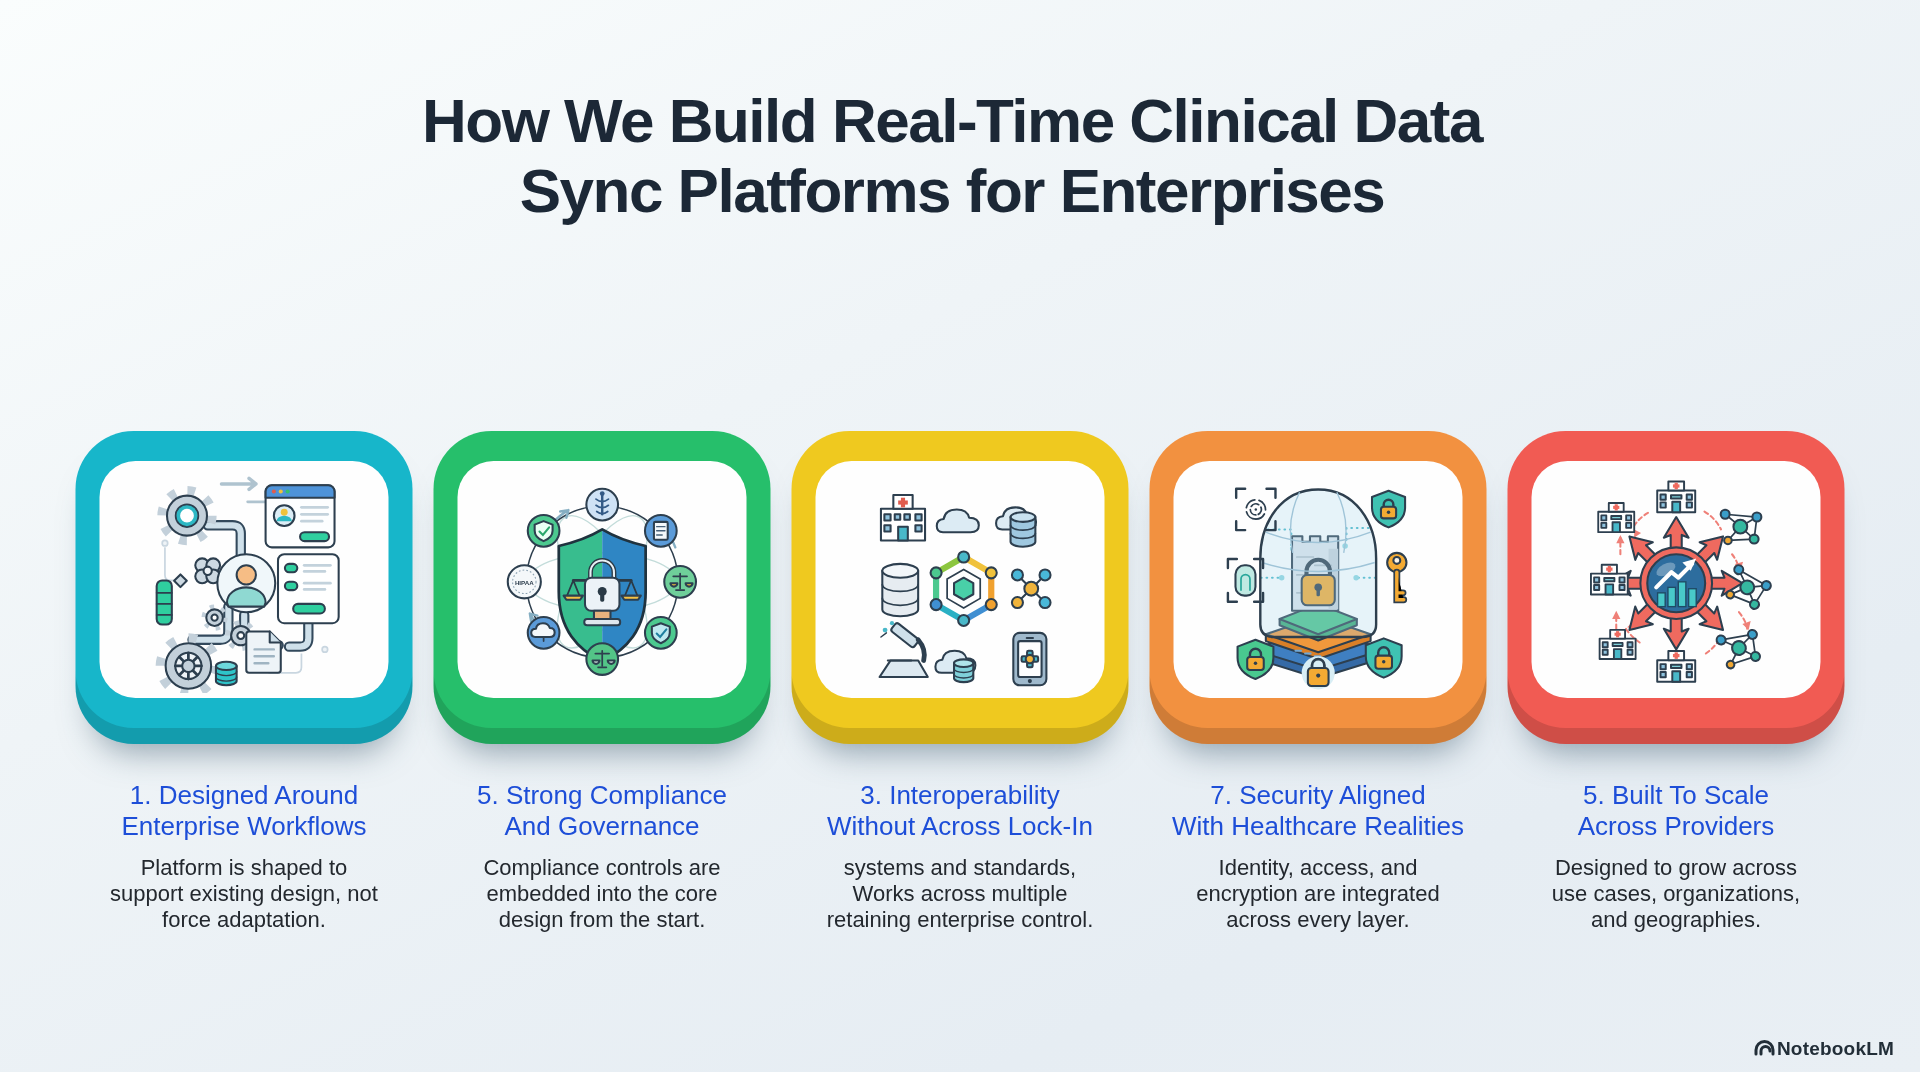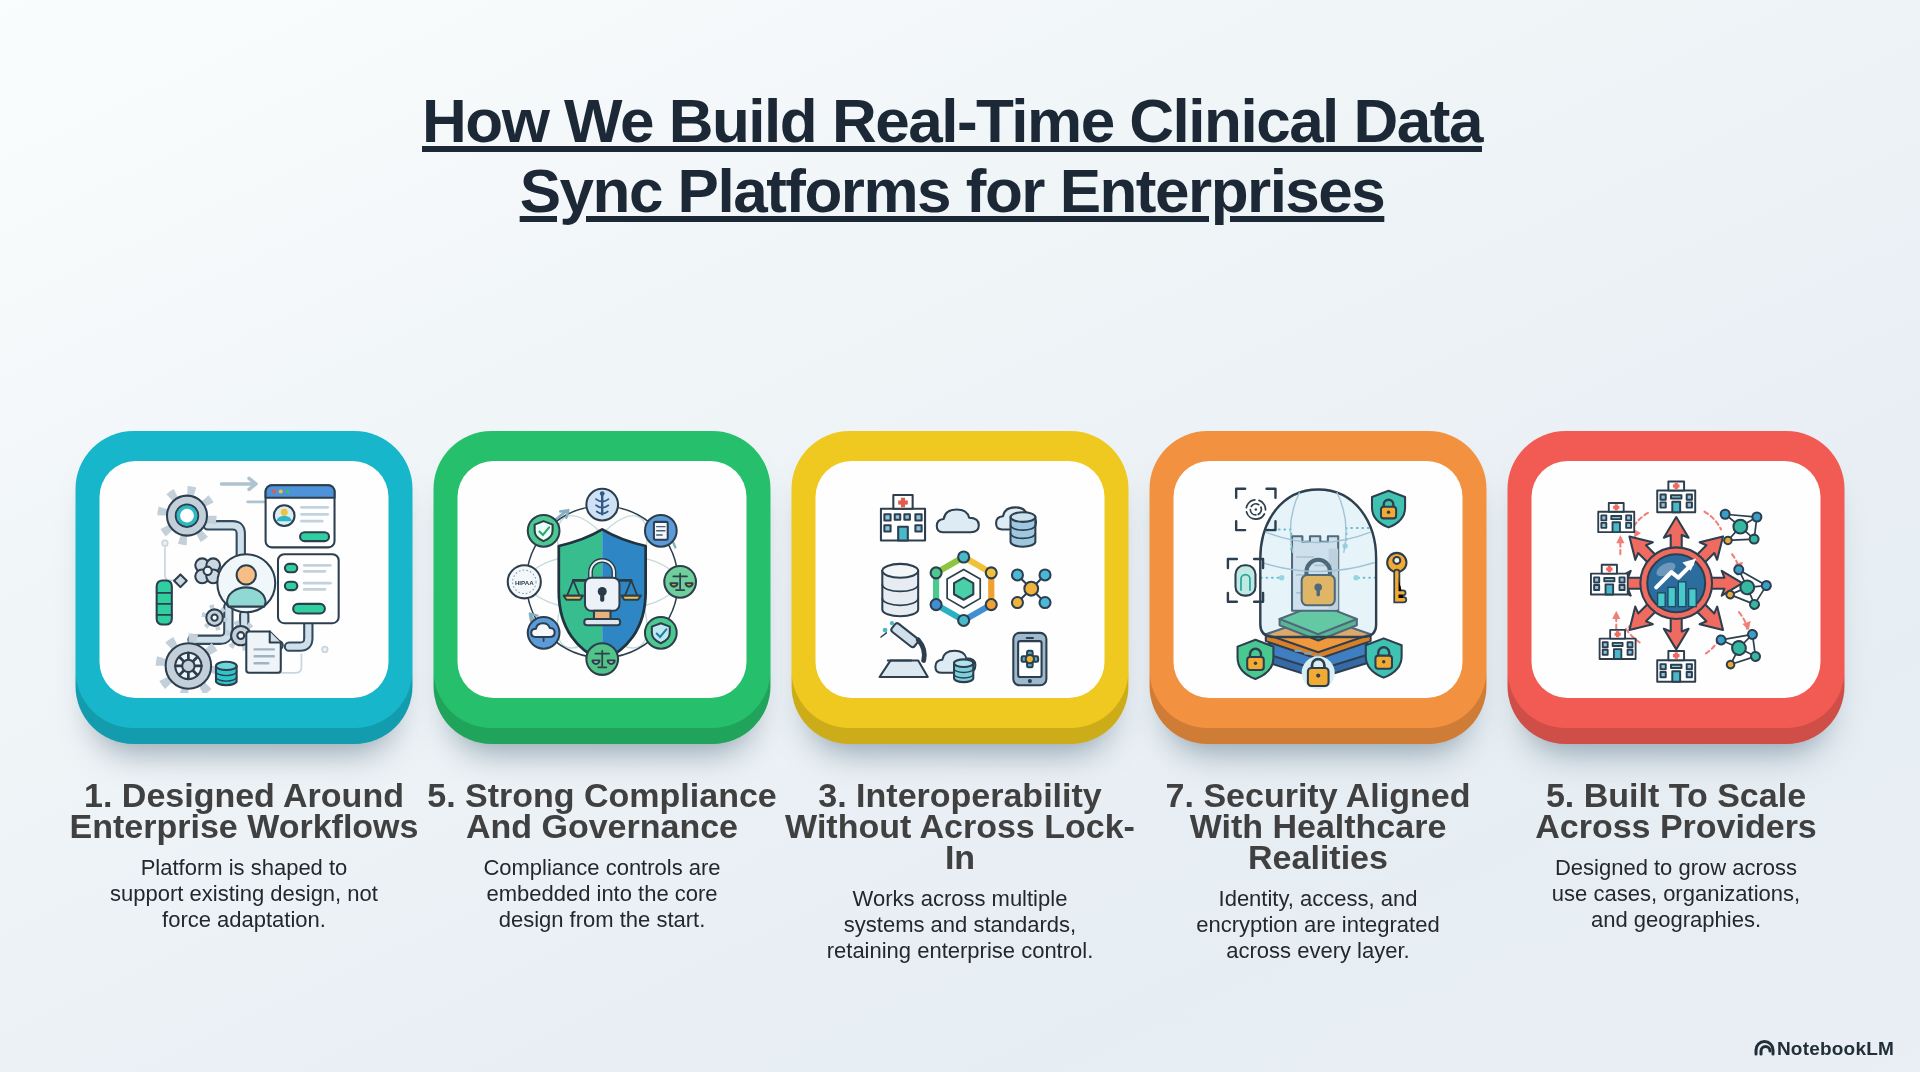--- a/index.html
+++ b/index.html
@@ -3,41 +3,41 @@
 <meta charset="utf-8">
 <style>
   html,body{margin:0;padding:0;}
   body{
     width:1920px;height:1072px;position:relative;overflow:hidden;
     font-family:"Liberation Sans",sans-serif;
     background:linear-gradient(155deg,#fafdfd 0%,#eff4f7 38%,#e6edf3 78%,#e9eff4 100%);
   }
   .title{
     position:absolute;top:44px;left:0;right:16px;text-align:center;
-    color:#1c2836;font-weight:bold;font-size:62px;line-height:70px;letter-spacing:-1.5px;text-decoration:underline;
+    color:#1c2836;font-weight:bold;font-size:62px;line-height:70px;letter-spacing:-1.5px;
   }
   .title span{display:block;}
   .cards{
     position:absolute;top:392px;left:50%;transform:translateX(-50%);
     display:flex;gap:21px;
   }
   .card-col{width:337px;display:flex;flex-direction:column;align-items:center;}
   .card-frame{
     width:337px;height:313px;border-radius:58px;box-sizing:border-box;
     padding:30px 24px 46px;
     box-shadow:inset 0 -16px 0 rgba(0,0,0,.14), 0 26px 32px -18px rgba(55,85,105,.5);
     margin-top:39px;
   }
   .card-inner{
     width:100%;height:100%;background:#fefefe;border-radius:36px;
     display:flex;align-items:center;justify-content:center;overflow:hidden;
   }
   .illus{width:96%;height:96%;}
   .card-text{margin-top:36px;text-align:center;width:360px;}
-  .card-heading{font-size:34px;font-weight:bold;color:#404040;line-height:31px;}
+  .card-heading{font-size:26px;font-weight:normal;color:#1d4ed8;line-height:31px;}
   .card-heading span{display:block;}
   .card-desc{margin-top:13px;font-size:22px;color:#23282e;line-height:26px;}
   .card-desc span{display:block;}
   .watermark{
     position:absolute;right:26px;bottom:12px;display:flex;align-items:center;gap:0;
     color:#222e38;font-size:19px;font-weight:bold;letter-spacing:.2px;
   }
   
   svg .o{stroke:#2d3f4f;stroke-width:3;stroke-linejoin:round;stroke-linecap:round;}
   svg .on{stroke:#2d3f4f;stroke-linejoin:round;stroke-linecap:round;fill:none;}
@@ -377,22 +377,22 @@
           </g>
         </svg>
       </div>
     </div>
     <div class="card-text">
       <div class="card-heading">
         <span>3. Interoperability</span>
         <span>Without Across Lock-In</span>
       </div>
       <div class="card-desc">
+        <span>systems and standards,</span>
         <span>Works across multiple</span>
-        <span>systems and standards,</span>
         <span>retaining enterprise control.</span>
       </div>
     </div>
   </div>
 
   <div class="card-col">
     <div class="card-frame" style="background-color: rgb(242, 145, 64);">
       <div class="card-inner">
         <svg class="illus" viewBox="0 0 290 330">
 

